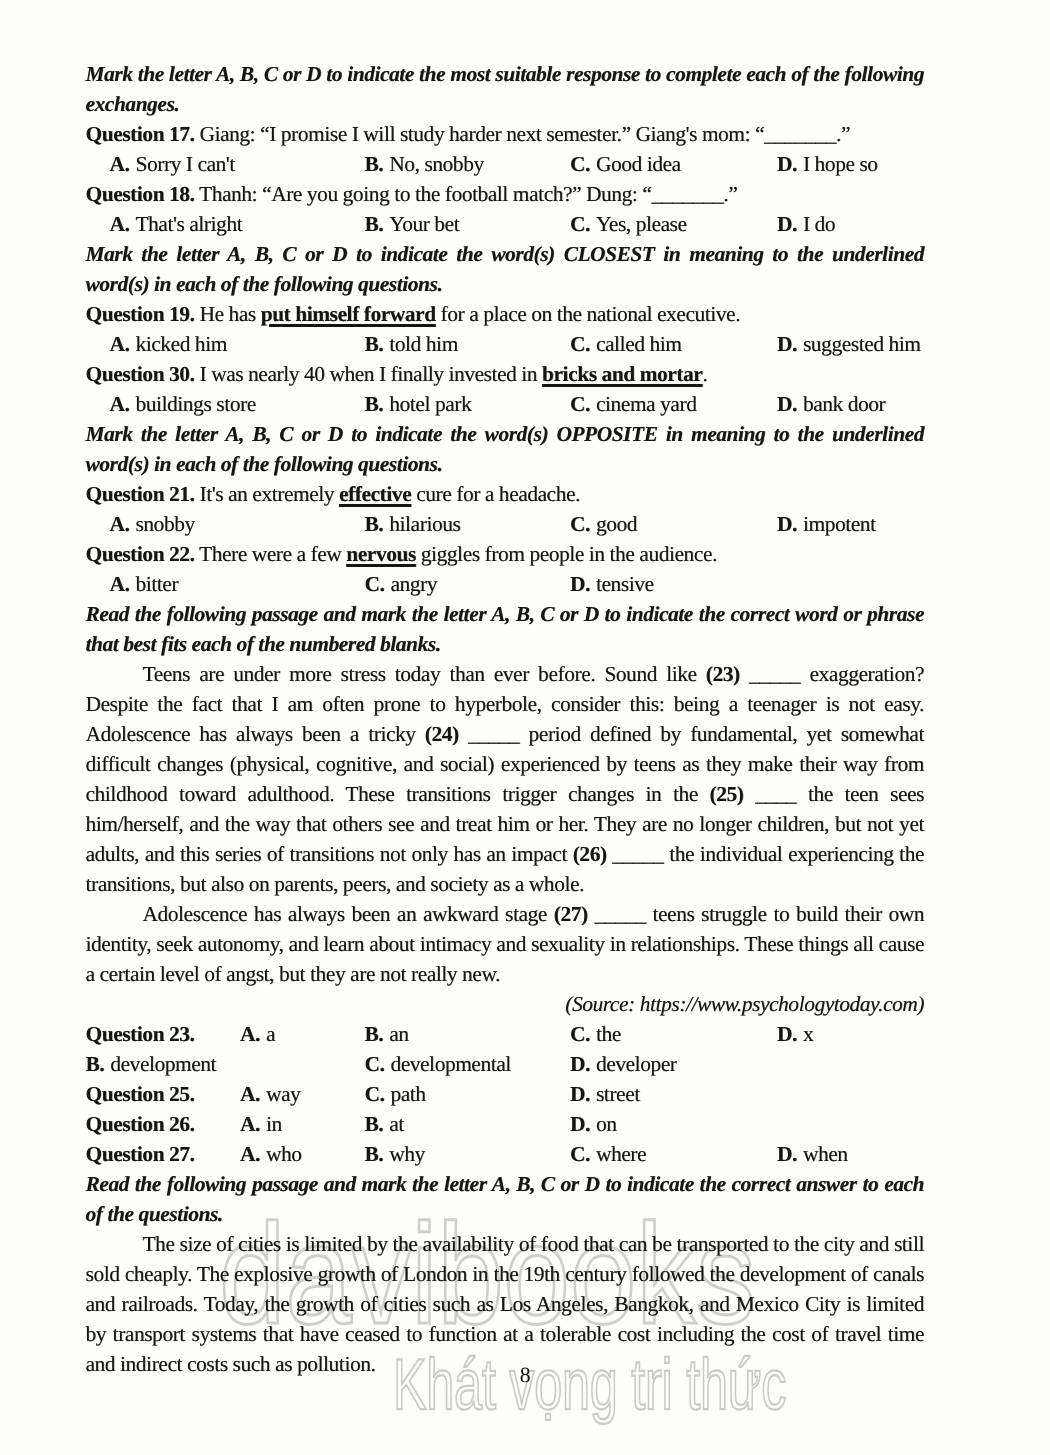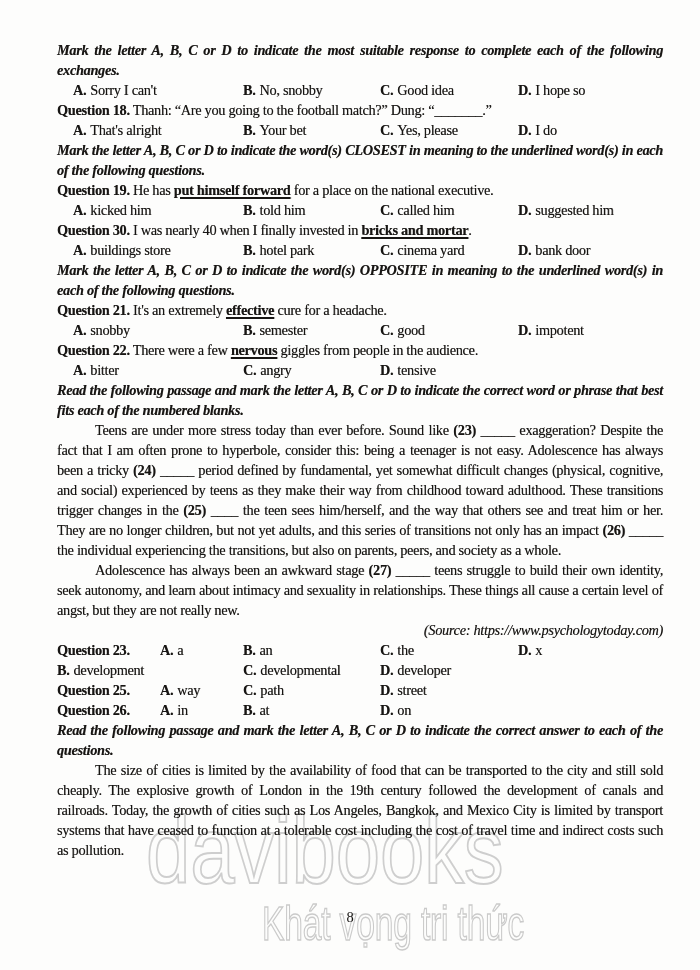--- a/index.html
+++ b/index.html
@@ -14,21 +14,21 @@
     width: 700px; height: 970px;
     background: #fdfdfc;
     overflow: hidden;
     font-size: 14.2px;
     line-height: 20px;
     color: #171513;
     letter-spacing: -0.25px;
   }
   .content {
     position: relative; z-index: 1;
-    padding: 40px 37px 0 57px;
+    padding: 40px 84px 0 57px;
     text-shadow: 0.3px 0 0 rgba(23,21,19,0.55);
     font-family: Liberation Serif, serif;
   }
   p { margin: 0; }
   .instr { font-weight: 700; font-style: italic; text-align: justify; }
   .qline { text-align: justify; }
   .qn { font-weight: 700; }
   .u { font-weight: 700; text-decoration: underline; text-underline-offset: 2px; text-decoration-thickness: 1.5px; }
   .b { font-weight: 700; }
   .opts { display: grid; grid-template-columns: 170px 137px 138px 1fr; padding-left: 16px; }
@@ -64,20 +64,21 @@
 
 <div class="page">
 
   <div class="wm wm-brand">davibooks</div>
   <div class="wm wm-slogan">Khát vọng tri thức</div>
 
   <div class="content">
 
     <p class="instr">Mark the letter A, B, C or D to indicate the most suitable response to complete each of the following exchanges.</p>
 
+    <p class="qline"><span class="qn">Question 17.</span><span> Giang: “I promise I will study harder next semester.” Giang's mom: “_______.”</span></p>
     <div class="opts">
       <span class="opt"><span class="lt">A.</span><span>Sorry I can't</span></span>
       <span class="opt"><span class="lt">B.</span><span>No, snobby</span></span>
       <span class="opt"><span class="lt">C.</span><span>Good idea</span></span>
       <span class="opt"><span class="lt">D.</span><span>I hope so</span></span>
     </div>
 
     <p class="qline"><span class="qn">Question 18.</span><span> Thanh: “Are you going to the football match?” Dung: “_______.”</span></p>
     <div class="opts">
       <span class="opt"><span class="lt">A.</span><span>That's alright</span></span>
@@ -102,21 +103,21 @@
       <span class="opt"><span class="lt">B.</span><span>hotel park</span></span>
       <span class="opt"><span class="lt">C.</span><span>cinema yard</span></span>
       <span class="opt"><span class="lt">D.</span><span>bank door</span></span>
     </div>
 
     <p class="instr">Mark the letter A, B, C or D to indicate the word(s) OPPOSITE in meaning to the underlined word(s) in each of the following questions.</p>
 
     <p class="qline"><span class="qn">Question 21.</span><span> It's an extremely </span><span class="u">effective</span><span> cure for a headache.</span></p>
     <div class="opts">
       <span class="opt"><span class="lt">A.</span><span>snobby</span></span>
-      <span class="opt"><span class="lt">B.</span><span>semester</span></span>
+      <span class="opt"><span class="lt">B.</span><span>hilarious</span></span>
       <span class="opt"><span class="lt">C.</span><span>good</span></span>
       <span class="opt"><span class="lt">D.</span><span>impotent</span></span>
     </div>
 
     <p class="qline"><span class="qn">Question 22.</span><span> There were a few </span><span class="u">nervous</span><span> giggles from people in the audience.</span></p>
     <div class="opts">
       <span class="opt"><span class="lt">A.</span><span>bitter</span></span>
       <span class="opt"><span class="lt">C.</span><span>angry</span></span>
       <span class="opt"><span class="lt">D.</span><span>tensive</span></span>
     </div>
@@ -143,20 +144,26 @@
     <div class="qopts">
       <span class="opt"><span class="qlab">Question 25.</span><span class="lt">A.</span><span>way</span></span>
       <span class="opt"><span class="lt">C.</span><span>path</span></span>
       <span class="opt"><span class="lt">D.</span><span>street</span></span>
     </div>
     <div class="qopts">
       <span class="opt"><span class="qlab">Question 26.</span><span class="lt">A.</span><span>in</span></span>
       <span class="opt"><span class="lt">B.</span><span>at</span></span>
       <span class="opt"><span class="lt">D.</span><span>on</span></span>
     </div>
+    <div class="qopts">
+      <span class="opt"><span class="qlab">Question 27.</span><span class="lt">A.</span><span>who</span></span>
+      <span class="opt"><span class="lt">B.</span><span>why</span></span>
+      <span class="opt"><span class="lt">C.</span><span>where</span></span>
+      <span class="opt"><span class="lt">D.</span><span>when</span></span>
+    </div>
 
     <p class="instr">Read the following passage and mark the letter A, B, C or D to indicate the correct answer to each of the questions.</p>
 
     <p class="para">The size of cities is limited by the availability of food that can be transported to the city and still sold cheaply. The explosive growth of London in the 19th century followed the development of canals and railroads. Today, the growth of cities such as Los Angeles, Bangkok, and Mexico City is limited by transport systems that have ceased to function at a tolerable cost including the cost of travel time and indirect costs such as pollution.</p>
 
   </div>
 
   <div class="pagenum">8</div>
 
 </div>

